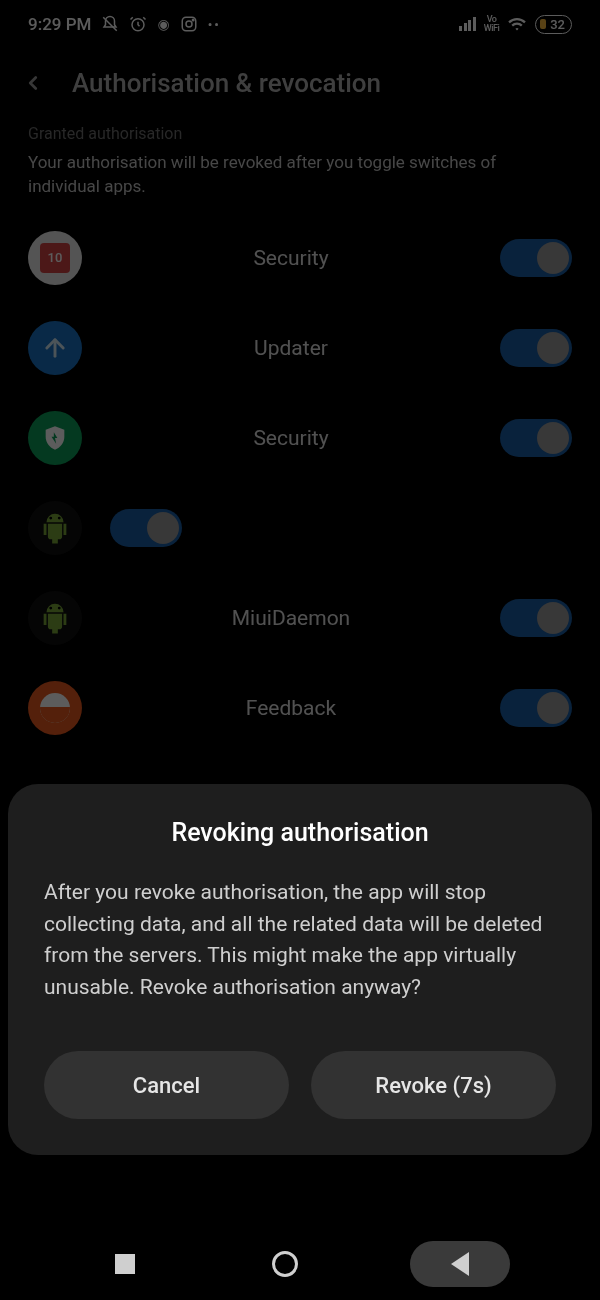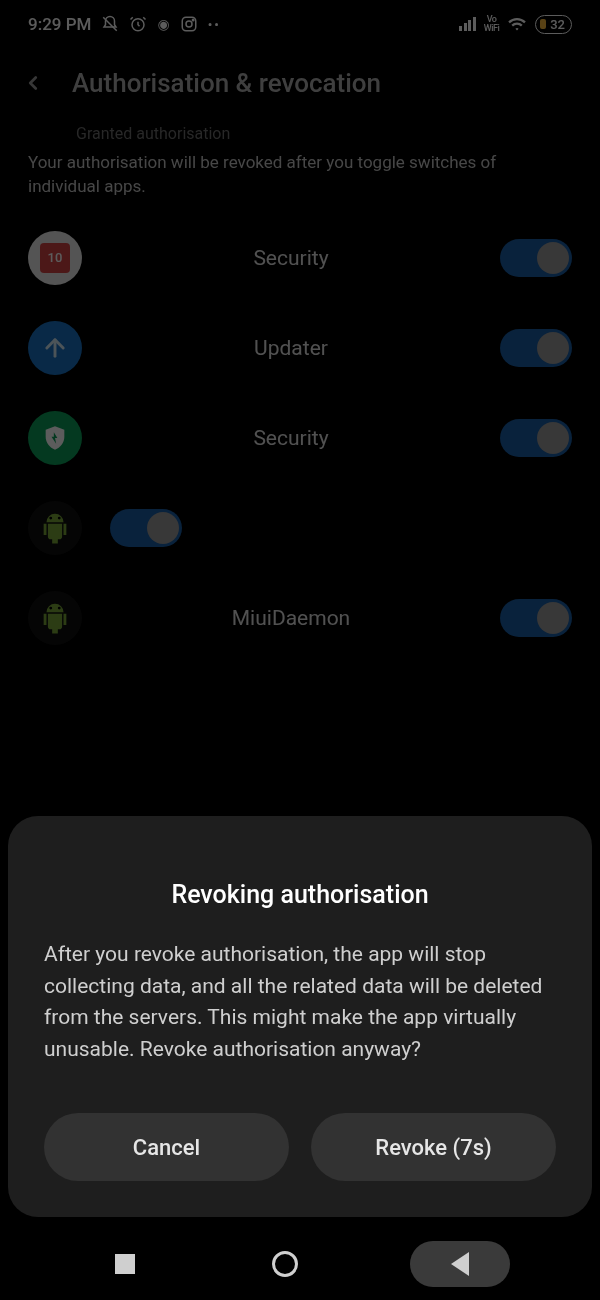--- a/index.html
+++ b/index.html
@@ -8,41 +8,41 @@
     .content-underlay { position:relative; opacity:.45; }
     .status-bar { height:48px; display:flex; align-items:center; justify-content:space-between; padding:0 28px; font-size:17px; font-weight:500; }
     .status-left, .status-right { display:flex; align-items:center; gap:10px; }
     .status-right { gap:8px; }
     .battery-pill { border:1.5px solid #fff; border-radius:10px; padding:1px 6px 1px 4px; font-size:13px; display:flex; align-items:center; gap:2px; }
     .battery-pill::before { content:""; display:inline-block; width:6px; height:10px; background:#f6b73c; border-radius:2px; margin-right:2px; }
     .status-ico { display:inline-flex; align-items:center; justify-content:center; }
     .header { display:flex; align-items:center; padding:18px 16px 10px 16px; gap:22px; }
     .back-chevron { width:34px; height:34px; display:flex; align-items:center; justify-content:center; }
     .header-title { font-size:26px; font-weight:500; color:#b0b0b0; }
-    .section-sub { padding:14px 28px 4px 28px; color:#6f6f6f; font-size:16px;margin-left:48px; }
+    .section-sub { padding:14px 28px 4px 28px; color:#6f6f6f; font-size:16px; }
     .section-desc { padding:4px 35px 14px 28px; color:#c5c5c5; font-size:17px; line-height:1.4; }
     .app-row { display:flex; align-items:center; padding:18px 28px; gap:28px;text-align:center; }
     .app-icon { width:54px; height:54px; border-radius:27px; display:flex; align-items:center; justify-content:center; flex-shrink:0; font-size:22px; }
     .app-name { flex:1; font-size:21px; color:#e2e2e2; }
     .toggle { width:72px; height:38px; background:#1b5fa6; border-radius:19px; position:relative; flex-shrink:0; }
     .toggle-knob { position:absolute; right:3px; top:3px; width:32px; height:32px; background:#9b9b9b; border-radius:16px; }
     
     .ic-calendar { background:#e8e8e8; }
     .ic-calendar-inner { width:30px; height:30px; background:#d64545; border-radius:4px; display:flex; align-items:center; justify-content:center; font-size:13px; color:#fff; font-weight:500; }
     .ic-updater { background:#1b74c5; color:#cfe3f2; }
     .ic-security { background:#0da05a; color:#fff; }
     .ic-android { background:#111; }
     .android-glyph { width:34px; height:34px; }
     .ic-feedback { background:#e85a1f; }
     .feedback-face { width:30px; height:30px; background:#fff; border-radius:15px; position:relative; overflow:hidden;}
     .feedback-face::after { content:""; position:absolute; left:0; right:0; top:14px; height:18px; background:#e85a1f; border-radius:0 0 15px 15px; }
 
     
     .dialog-scrim { position:absolute; inset:0; background:rgba(0,0,0,.20); }
-    .dialog { position:absolute; left:8px; right:8px; top:816px; background:#1e1e1e; border-radius:30px; padding:64px 36px 36px 36px; }
+    .dialog { position:absolute; left:8px; right:8px; top:784px; background:#1e1e1e; border-radius:30px; padding:34px 36px 36px 36px; }
     .dialog-title { text-align:center; font-size:25px; font-weight:500; margin-bottom:30px; color:#fff; }
     .dialog-body { font-size:21px; color:#cfcfcf; line-height:1.5; margin-bottom:48px; }
     .dialog-buttons { display:flex; gap:22px; }
     .dlg-btn { flex:1; height:68px; border-radius:34px; background:#323232; color:#e6e6e6; border:none; font-size:22px; font-weight:500; display:flex; align-items:center; justify-content:center; }
 
     
     .navbar { position:absolute; left:0; right:0; bottom:0; height:72px; background:#000; display:flex; align-items:center; justify-content:center; gap:90px; }
     .nav-btn { width:70px; height:46px; display:flex; align-items:center; justify-content:center; }
     .nav-highlight { background:#3a3a3a; border-radius:24px; width:100px; }
     .sq { width:20px; height:20px; background:#cfcfcf; }
@@ -175,20 +175,29 @@
             <circle cx="9" cy="5" r="1" fill="#000"></circle>
             <circle cx="15" cy="5" r="1" fill="#000"></circle>
           </svg>
     </div>
     <div class="app-name">MiuiDaemon</div>
     <div class="toggle">
           <div class="toggle-knob"></div>
         </div>
   </div>
 
+  <div class="app-row">
+    <div class="app-icon ic-feedback">
+      <div class="feedback-face"></div>
+    </div>
+    <div class="app-name">Feedback</div>
+    <div class="toggle">
+          <div class="toggle-knob"></div>
+        </div>
+  </div>
 </div>
 
 <div class="dialog-scrim"></div>
 <div class="dialog">
   <div class="dialog-title">Revoking authorisation</div>
   <div class="dialog-body">After you revoke authorisation, the app will stop collecting data, and all the related data will be deleted from the servers. This might make the app virtually unusable. Revoke authorisation anyway?</div>
   <div class="dialog-buttons">
     <button class="dlg-btn">Cancel</button>
     <button class="dlg-btn">Revoke (7s)</button>
   </div>

